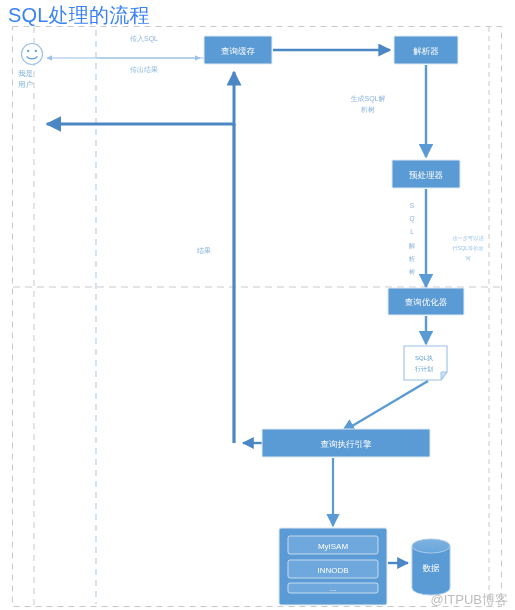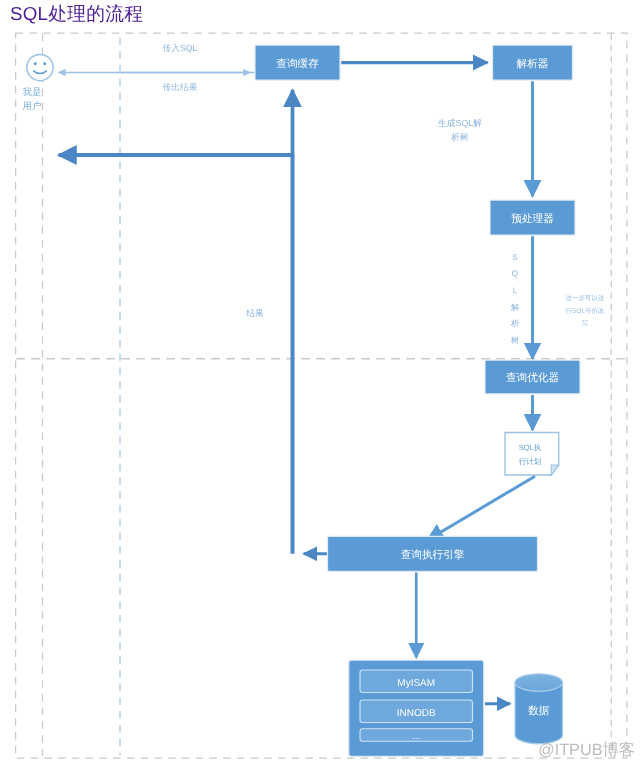--- a/index.html
+++ b/index.html
@@ -1,20 +1,20 @@
 <!DOCTYPE html>
 <html><head>
 <meta charset="utf-8">
 <style>
   html,body{margin:0;padding:0;background:#ffffff;}
   body{width:515px;height:610px;overflow:hidden;
        font-family:"Liberation Sans","DejaVu Sans",sans-serif;}
   #page-title{
     position:absolute;left:8px;top:2px;
-    font-size:15px;color:#4c1d95;letter-spacing:0.2px;
+    font-size:20px;color:#3b82f6;letter-spacing:0.2px;
     white-space:nowrap;
   }
   #canvas{position:absolute;left:0;top:0;width:515px;height:610px;}
   svg{display:block;}
   .nodelabel{font-family:"Liberation Sans","DejaVu Sans",sans-serif;
              font-size:8.5px;fill:#ffffff;text-anchor:middle;}
   .edgelabel{font-family:"Liberation Sans","DejaVu Sans",sans-serif;
              font-size:7px;fill:#8ab4dd;text-anchor:middle;}
   .edgelabel-dk{font-family:"Liberation Sans","DejaVu Sans",sans-serif;
              font-size:7px;fill:#7fb0de;text-anchor:middle;}

